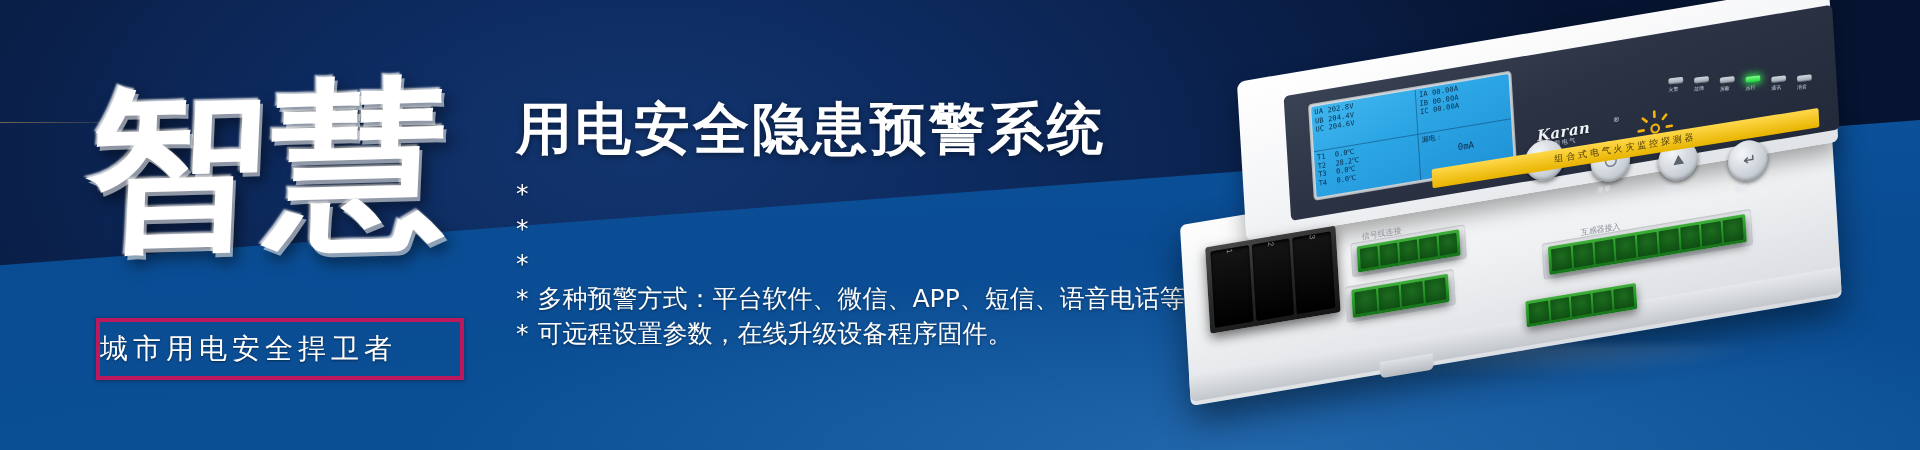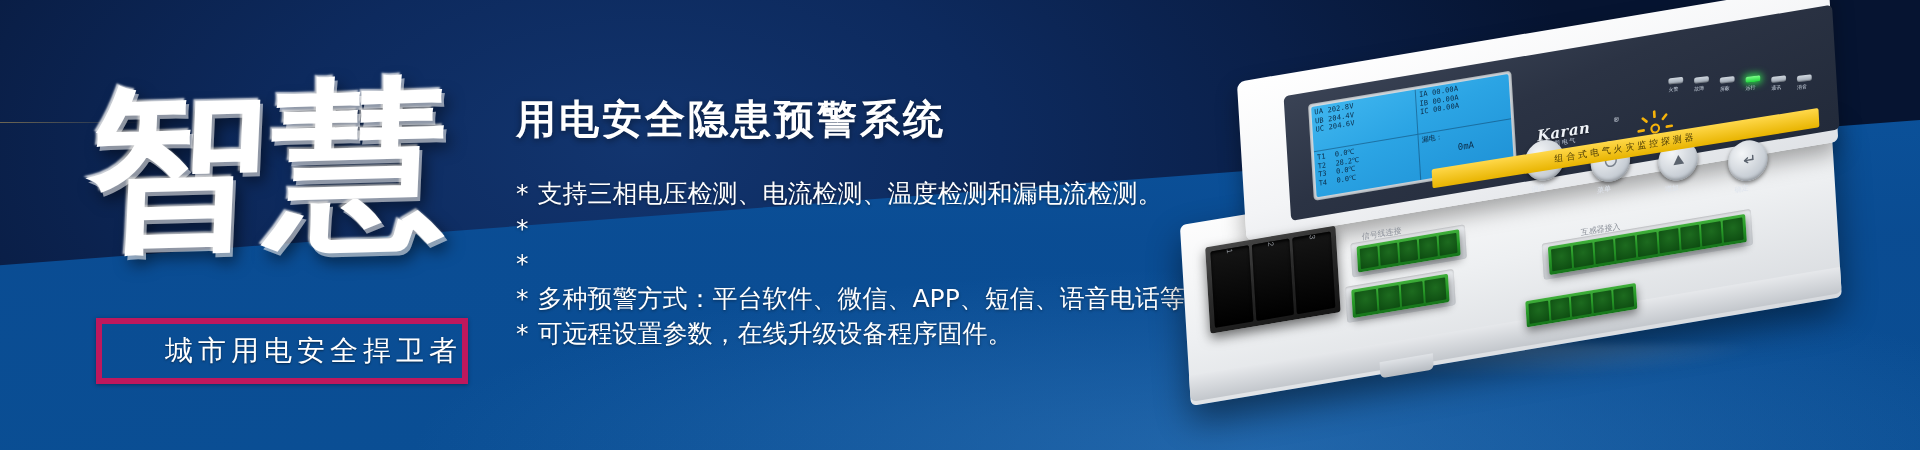--- a/index.html
+++ b/index.html
@@ -45,34 +45,34 @@
     text-shadow:
       3px 4px 0 rgba(255,255,255,.55),
       6px 9px 16px rgba(0,0,0,.55),
       -2px -2px 2px rgba(255,255,255,.85);
     transform:skewX(-4deg) rotate(-1.5deg);
   }
 
   
   .tagline-box{
     position:absolute;left:96px;top:318px;width:360px;height:54px;
-    border:6px solid #be185d;
-    display:flex;align-items:center;justify-content:flex-end;
+    border:4px solid #be185d;
+    display:flex;align-items:center;justify-content:flex-start;
     box-shadow:0 1px 4px rgba(0,0,0,.35);
   }
   .tagline-text{
     color:#ffffff;font-size:28px;letter-spacing:5px;
     font-family:"DejaVu Sans","Liberation Sans",sans-serif;
     text-shadow:0 1px 2px rgba(0,0,0,.5);
   }
 
   
   .headline{
     position:absolute;left:516px;top:92px;
-    color:#ffffff;font-size:40px;font-weight:700;letter-spacing:3px;
+    color:#ffffff;font-size:56px;font-weight:700;letter-spacing:3px;
     font-family:"DejaVu Sans","Liberation Sans",sans-serif;
     white-space:nowrap;
     text-shadow:0 2px 6px rgba(0,0,0,.45);
   }
 
   
   .features{
     position:absolute;left:516px;top:176px;width:820px;
   }
   .feature-row{
@@ -267,21 +267,20 @@
 
   <div class="tagline-box">
     <span class="tagline-text">城市用电安全捍卫者</span>
   </div>
 
   <div class="headline">用电安全隐患预警系统</div>
 
   <div class="features">
     <div class="feature-row">
       <span class="feature-mark">*</span>
-      <span>支持三相电压检测、电流检测、温度检测和漏电流检测。</span>
     </div>
     <div class="feature-row">
       <span class="feature-mark">*</span>
     </div>
     <div class="feature-row">
       <span class="feature-mark">*</span>
     </div>
     <div class="feature-row">
       <span class="feature-mark">*</span>
       <span>多种预警方式：平台软件、微信、APP、短信、语音电话等等。</span>

